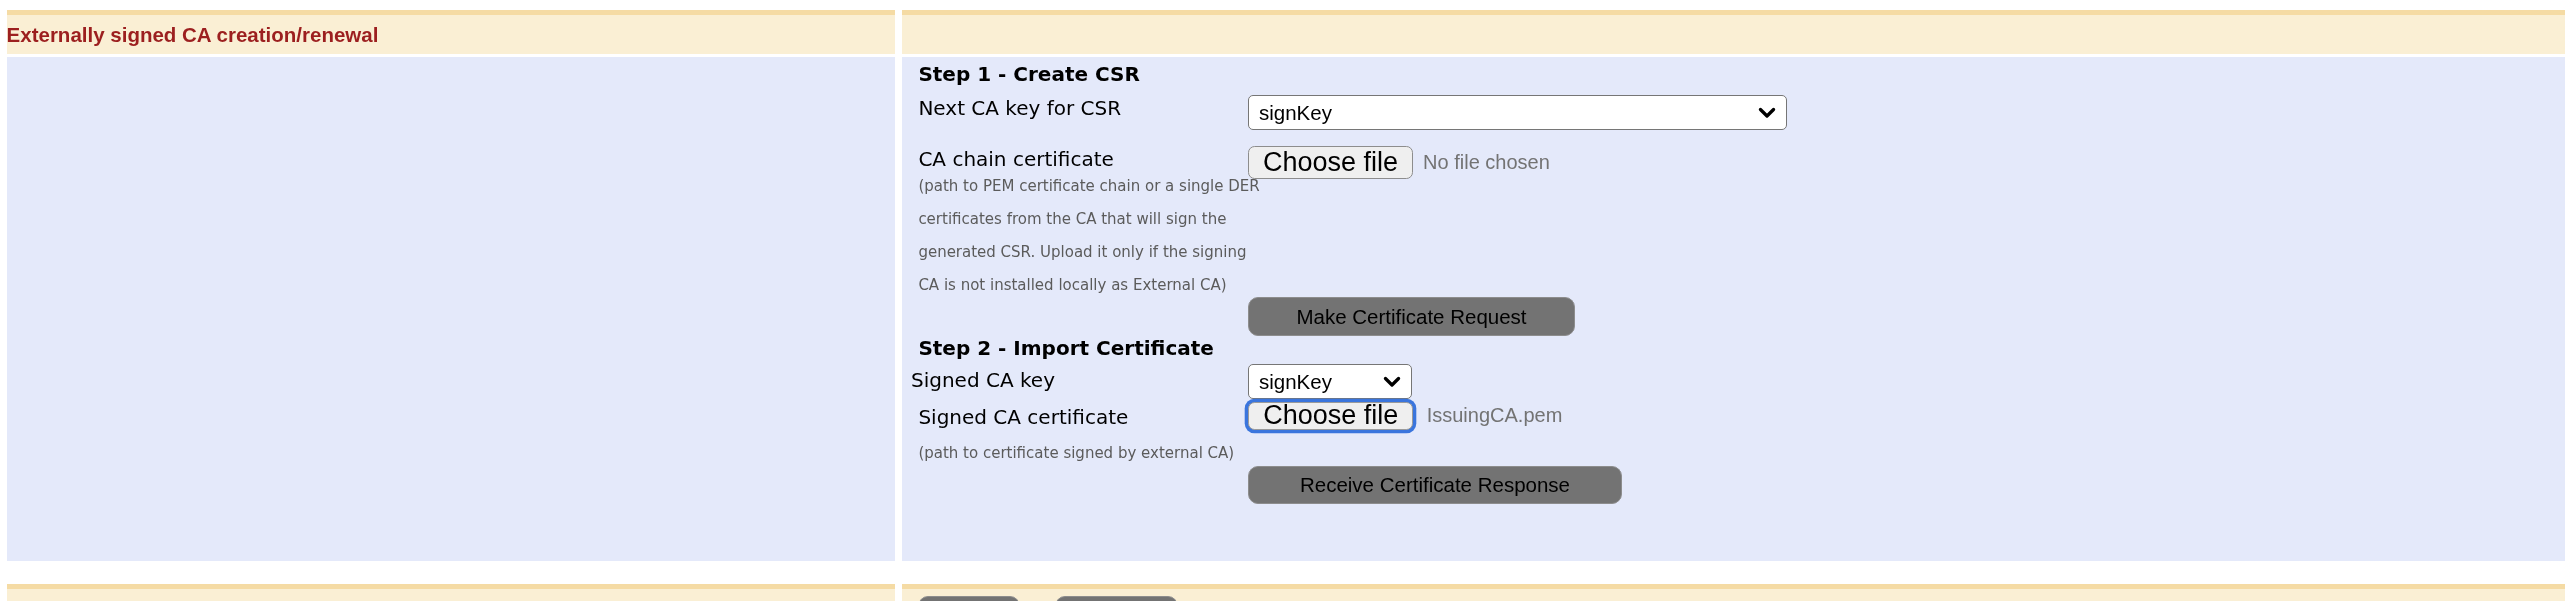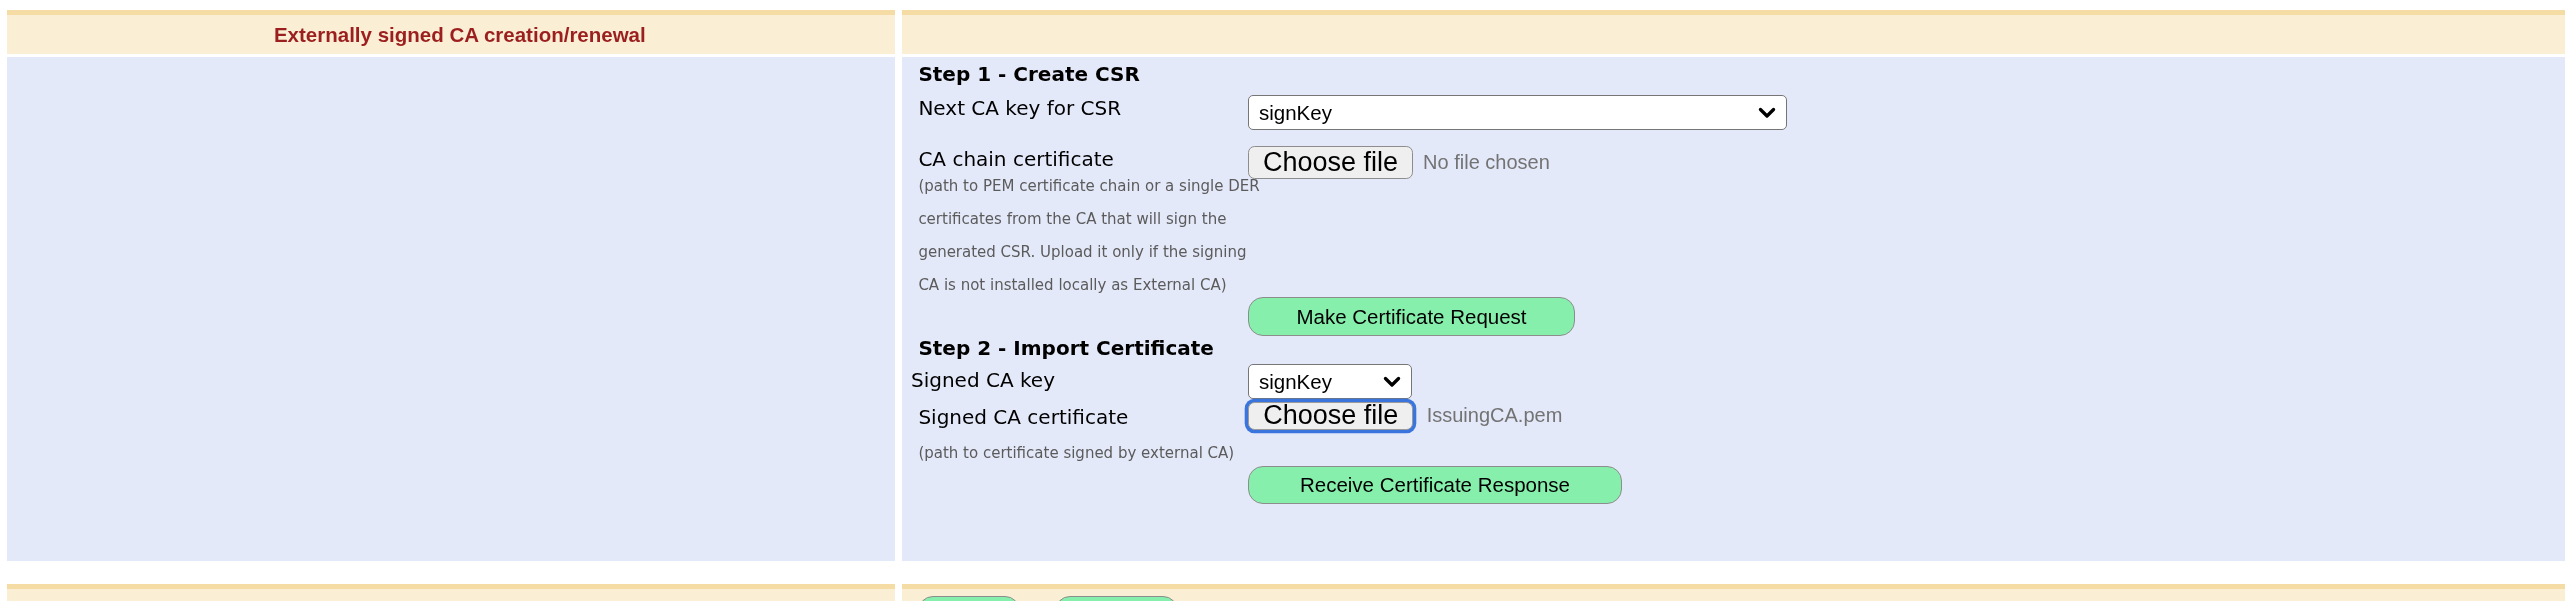--- a/index.html
+++ b/index.html
@@ -26,23 +26,22 @@
   }
   .cell-blue { background:#e4e9fa; }
 
   .hdr-row { height:44px; }
   .body-row { height:504px; position:relative; }
   .ftr { margin-top:23px; }
   .ftr-row { height:54px; position:relative; }
 
   
   .hdr-left {
-    display:flex; align-items:center; justify-content:center;
+    display:flex; align-items:center; justify-content:flex-start;
     padding-right:11.5px;
-    padding-left:30px;
   }
   .page-title {
     font-family:"Liberation Sans", sans-serif;
     font-weight:bold;
     font-size:20.5px;
     color:#9c1f1f;
   }
 
   
   .abs { position:absolute; }
@@ -75,23 +74,23 @@
   }
   .chev {
     position:absolute; right:10.7px; top:50%;
     width:18px; height:11.5px; margin-top:-5.7px;
     pointer-events:none;
   }
   .chev svg { display:block; width:18px; height:11.5px; }
 
   .btn {
     display:flex; align-items:center; justify-content:center;
-    background:#86efac;
+    background:#737373;
     border:1.6px solid #8d8d8d;
-    border-radius:15px;
+    border-radius:10px;
     font-family:"Liberation Sans", sans-serif;
     color:#000;
     cursor:pointer;
   }
   .btn-big { font-size:20.5px; }
 
   .file-row { display:flex; align-items:center; }
   .file-btn {
     background:#efefef;
     border:1.6px solid #8d8d8d;

